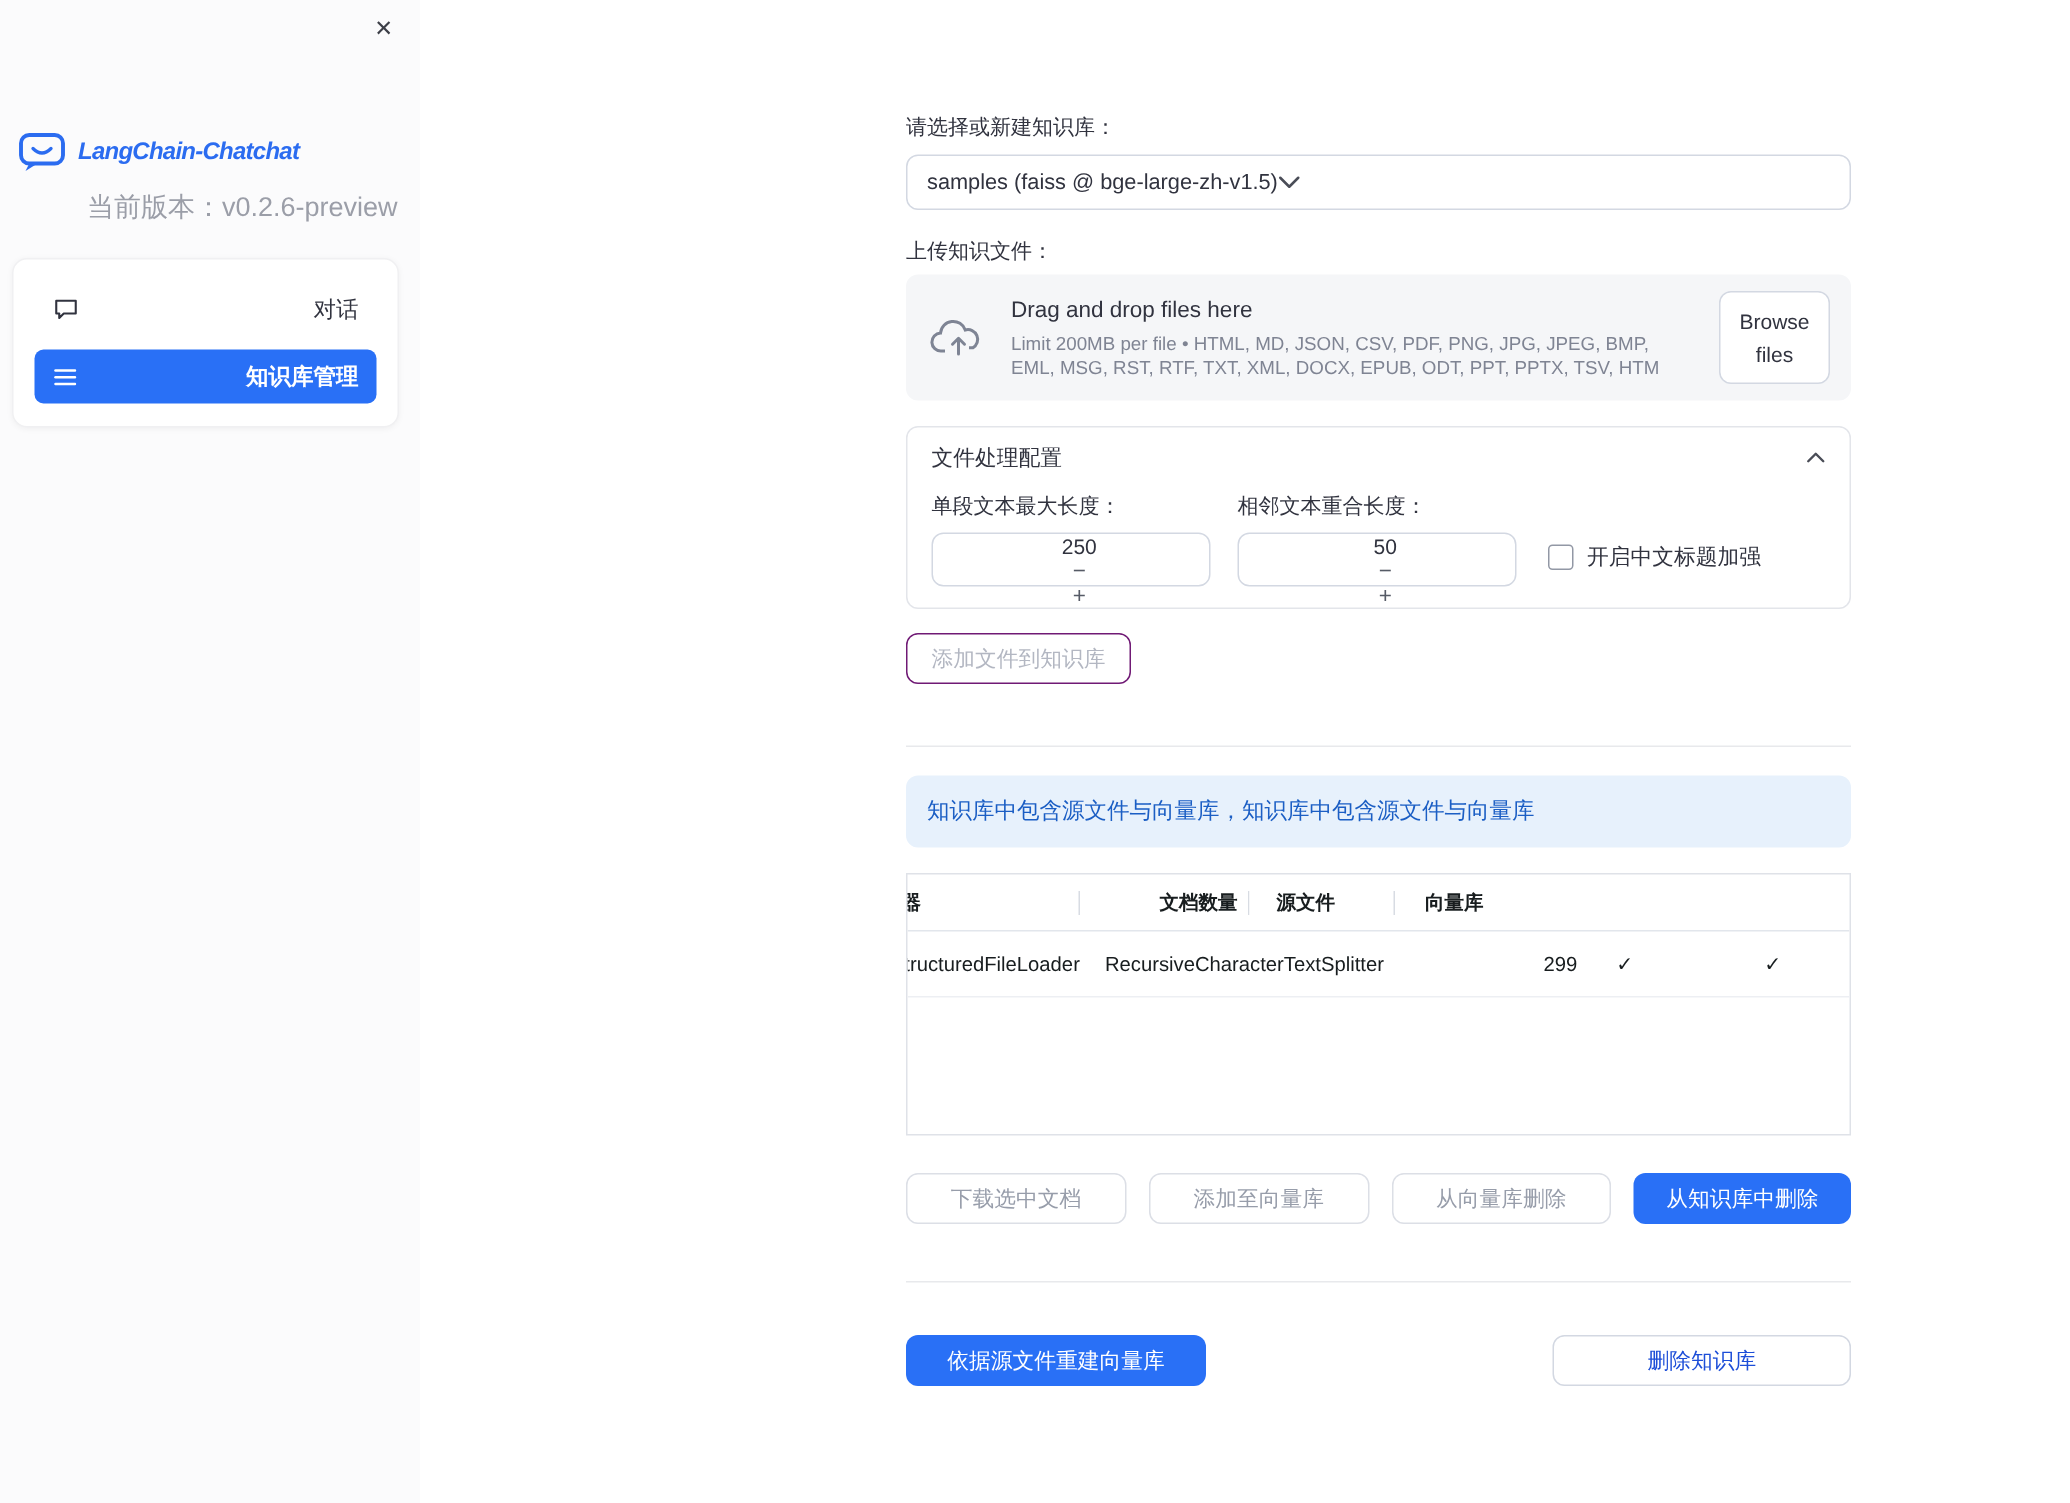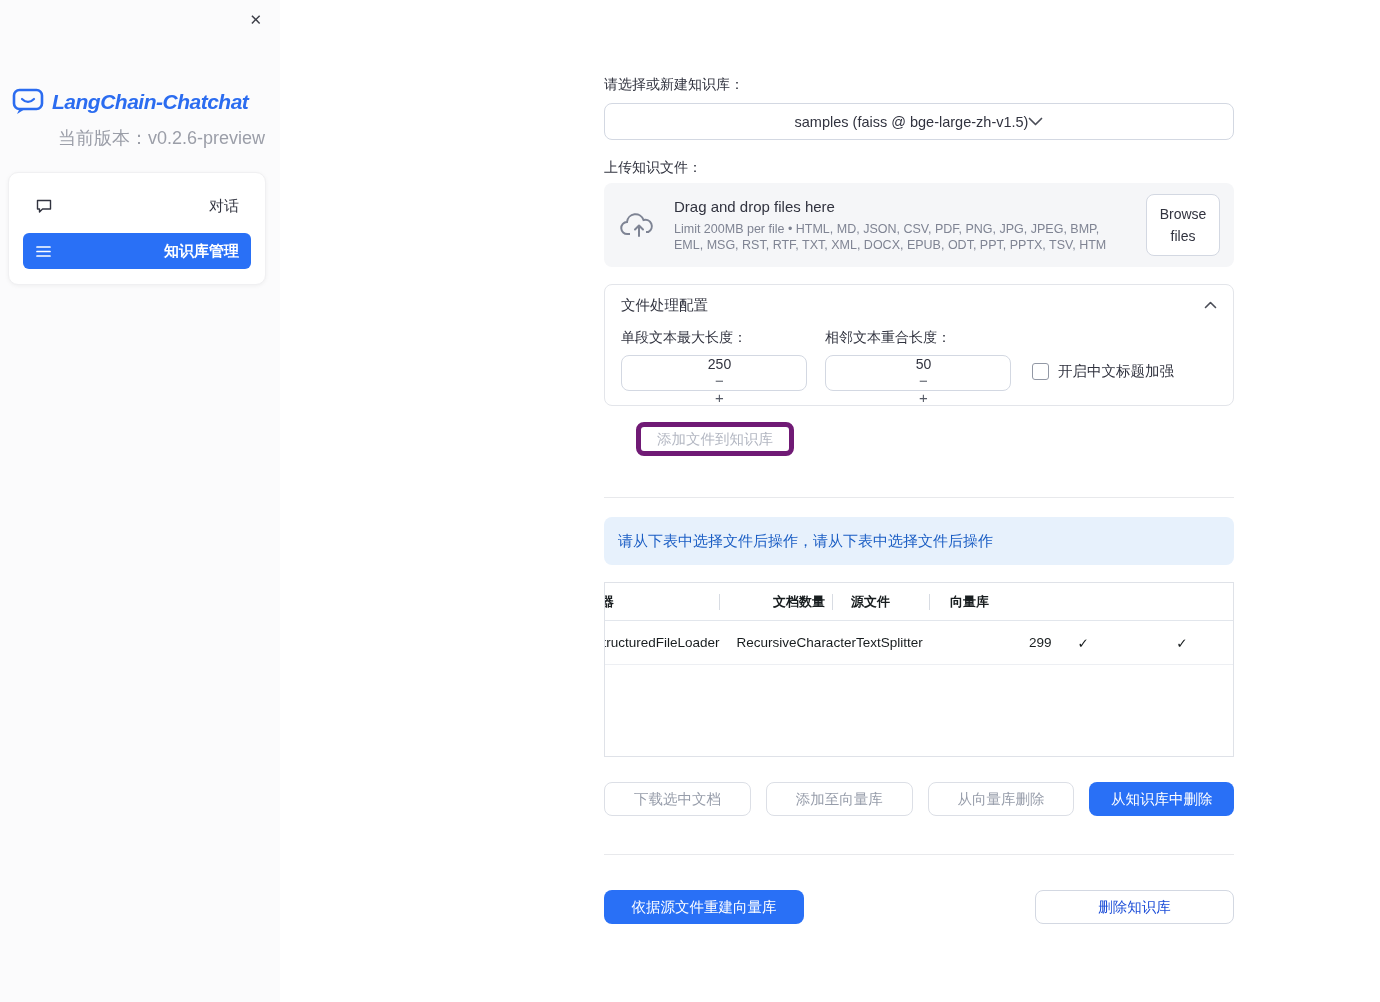--- a/index.html
+++ b/index.html
@@ -23,21 +23,21 @@
     background:#fbfbfc;
   }
   .close-btn{
     position:absolute;top:8px;right:14px;font-size:15px;color:#3d3f48;
     cursor:pointer;line-height:1;padding:4px;
   }
   .logo-row{
     position:absolute;top:88px;left:12px;display:flex;align-items:center;gap:8px;
   }
   .logo-text{
-    color:var(--logo-blue);font-size:21px;font-weight:bold;font-style:italic;
+    color:var(--logo-blue);font-size:16px;font-weight:bold;font-style:italic;
     letter-spacing:-0.5px;white-space:nowrap;
   }
   .version{
     position:absolute;top:126px;right:15px;font-size:18px;color:#9b9ea8;
   }
   .menu-card{
     position:absolute;left:8px;right:14px;top:172px;
     background:#ffffff;border:1px solid #f0f0f2;border-radius:10px;
     padding:15px 14px;box-shadow:0 1px 4px rgba(0,0,0,0.05);
   }
@@ -50,21 +50,21 @@
     background:var(--primary);color:#ffffff;font-weight:bold;
   }
   .menu-icon{display:inline-flex;width:17px;justify-content:center;}
   
   .main{
     position:absolute;left:604px;top:0;width:630px;padding-top:76px;
   }
   .field-label{font-size:14px;color:#31333f;line-height:17px;}
   .selectbox{
     margin-top:10px;height:37px;border:1px solid #d3d8e2;border-radius:8px;
-    display:flex;align-items:center;justify-content:center;
+    display:flex;align-items:center;justify-content:flex-start;
     padding:0 13px;background:#fff;cursor:pointer;font-size:14.5px;
   }
   .upload-label{margin-top:19px;}
   .uploader{
     margin-top:7px;background:#f5f6f8;border-radius:8px;height:84px;
     display:flex;align-items:center;padding:0 14px 0 16px;gap:16px;
   }
   .uploader-texts{flex:1;}
   .uploader-title{font-size:15px;color:#31333f;}
   .uploader-limit{font-size:12.5px;color:#7f8493;margin-top:6px;line-height:16px;max-width:478px;}
@@ -100,21 +100,21 @@
     font-size:14.5px;cursor:pointer;
   }
   .checkbox-box{
     width:17px;height:17px;border:1.5px solid #9298a5;border-radius:3px;background:#fff;
   }
   .btn{
     border-radius:8px;font-size:14.5px;height:34px;
     display:inline-flex;align-items:center;justify-content:center;
     padding:0 16px;background:#fff;cursor:pointer;white-space:nowrap;
   }
-  .btn-disabled{border:5px solid #701a75;color:#b3b7c2;margin-left:32px;}
+  .btn-disabled{border:1px solid #701a75;color:#b3b7c2;}
   .btn-secondary{border:1px solid #dcdfe6;color:#979daa;}
   .btn-outline{border:1px solid #d3d8e2;color:#1d4ed8;}
   .btn-primary{background:var(--primary);color:#fff;border:none;}
   .add-btn{margin-top:16px;}
   .divider{border:none;border-top:1px solid #e8e9ec;margin:0;}
   .div1{margin-top:41px;}
   .div2{margin-top:38px;}
   .kb-line{margin-top:28px;font-size:16px;display:flex;align-items:baseline;}
   .kb-code{
     font-family:"DejaVu Sans Mono","Liberation Mono",monospace;
@@ -259,21 +259,21 @@
     </div>
   </div>
 
   <div>
     <button class="btn btn-disabled add-btn">添加文件到知识库</button>
   </div>
 
   <hr class="divider div1">
 
 
-  <div class="info-box">请从下表中选择文件后操作，请从下表中选择文件后操作</div>
+  <div class="info-box">知识库中包含源文件与向量库，知识库中包含源文件与向量库</div>
 
   <div class="grid">
     <div class="grid-header">
       <div class="gc gc1">
         <span class="clip-head">文档加载器</span>
       </div>
       <div class="gc gc3">
         <span>文档数量</span>
       </div>
       <div class="gc gc4">

